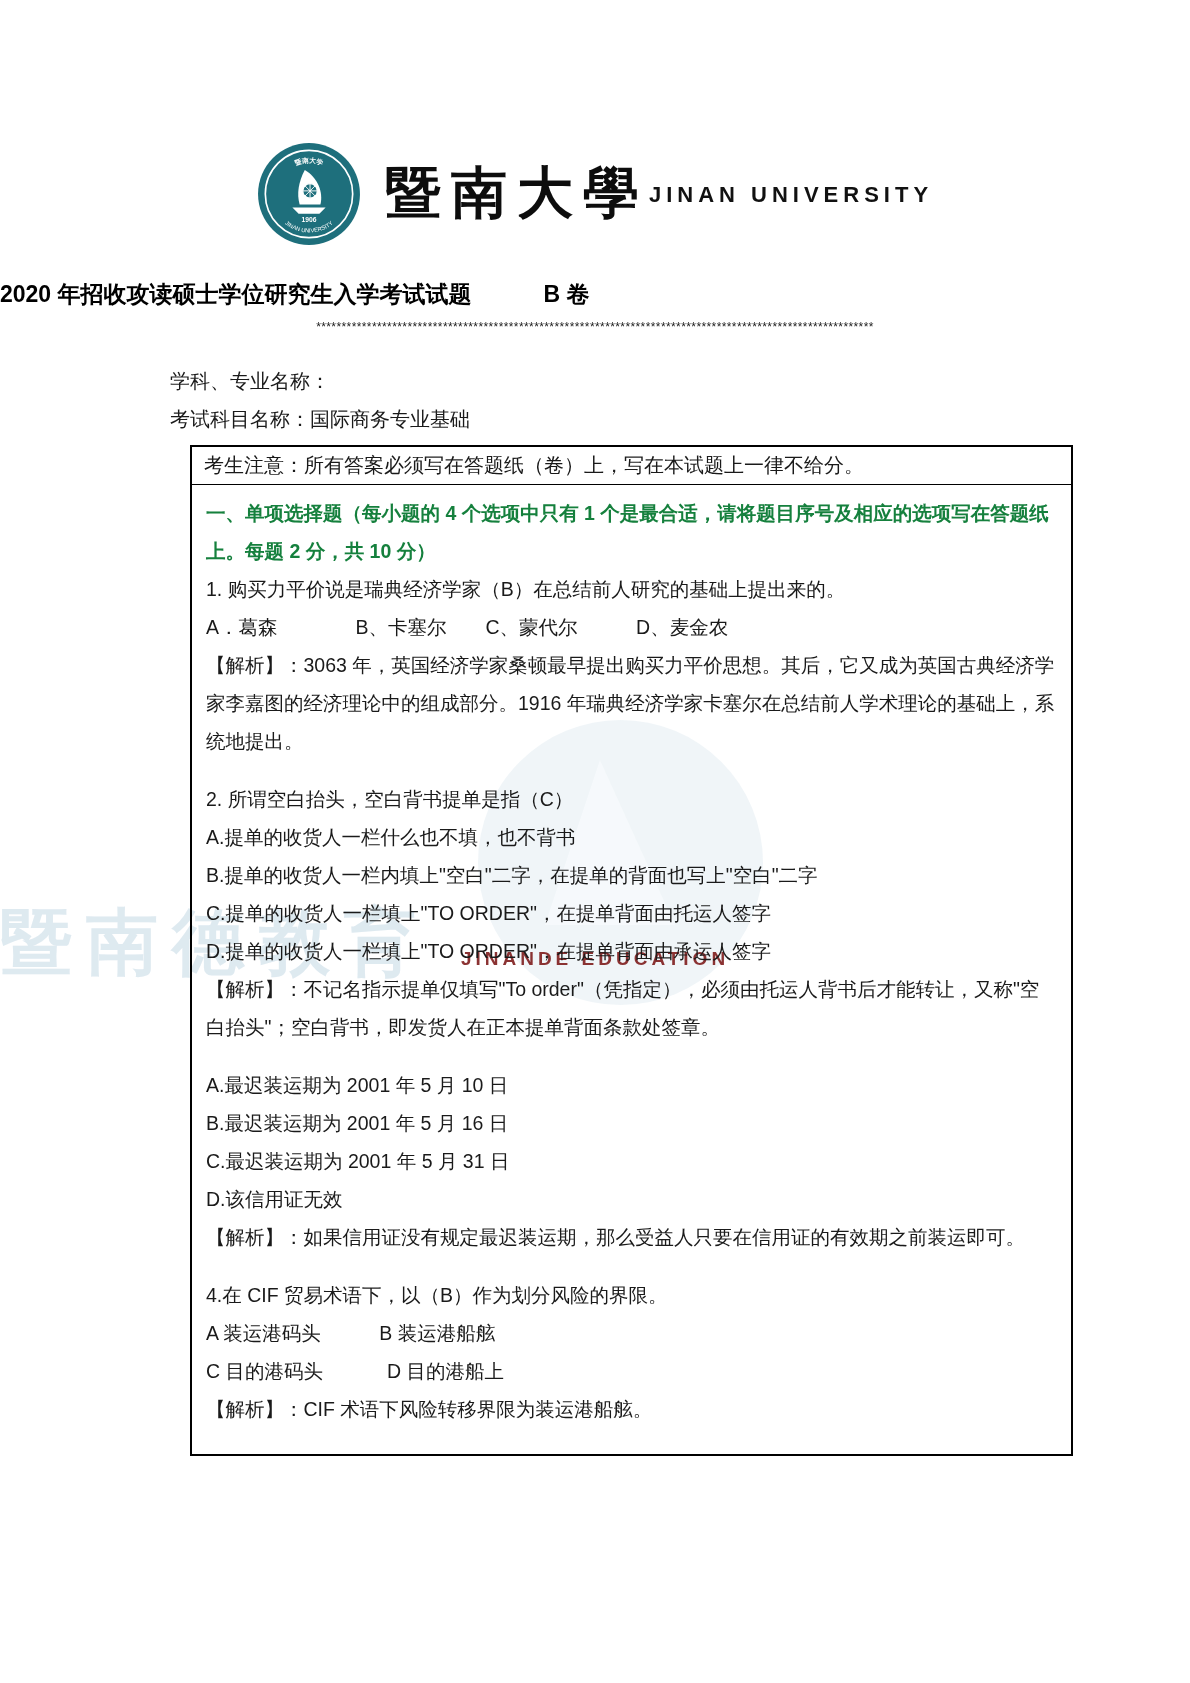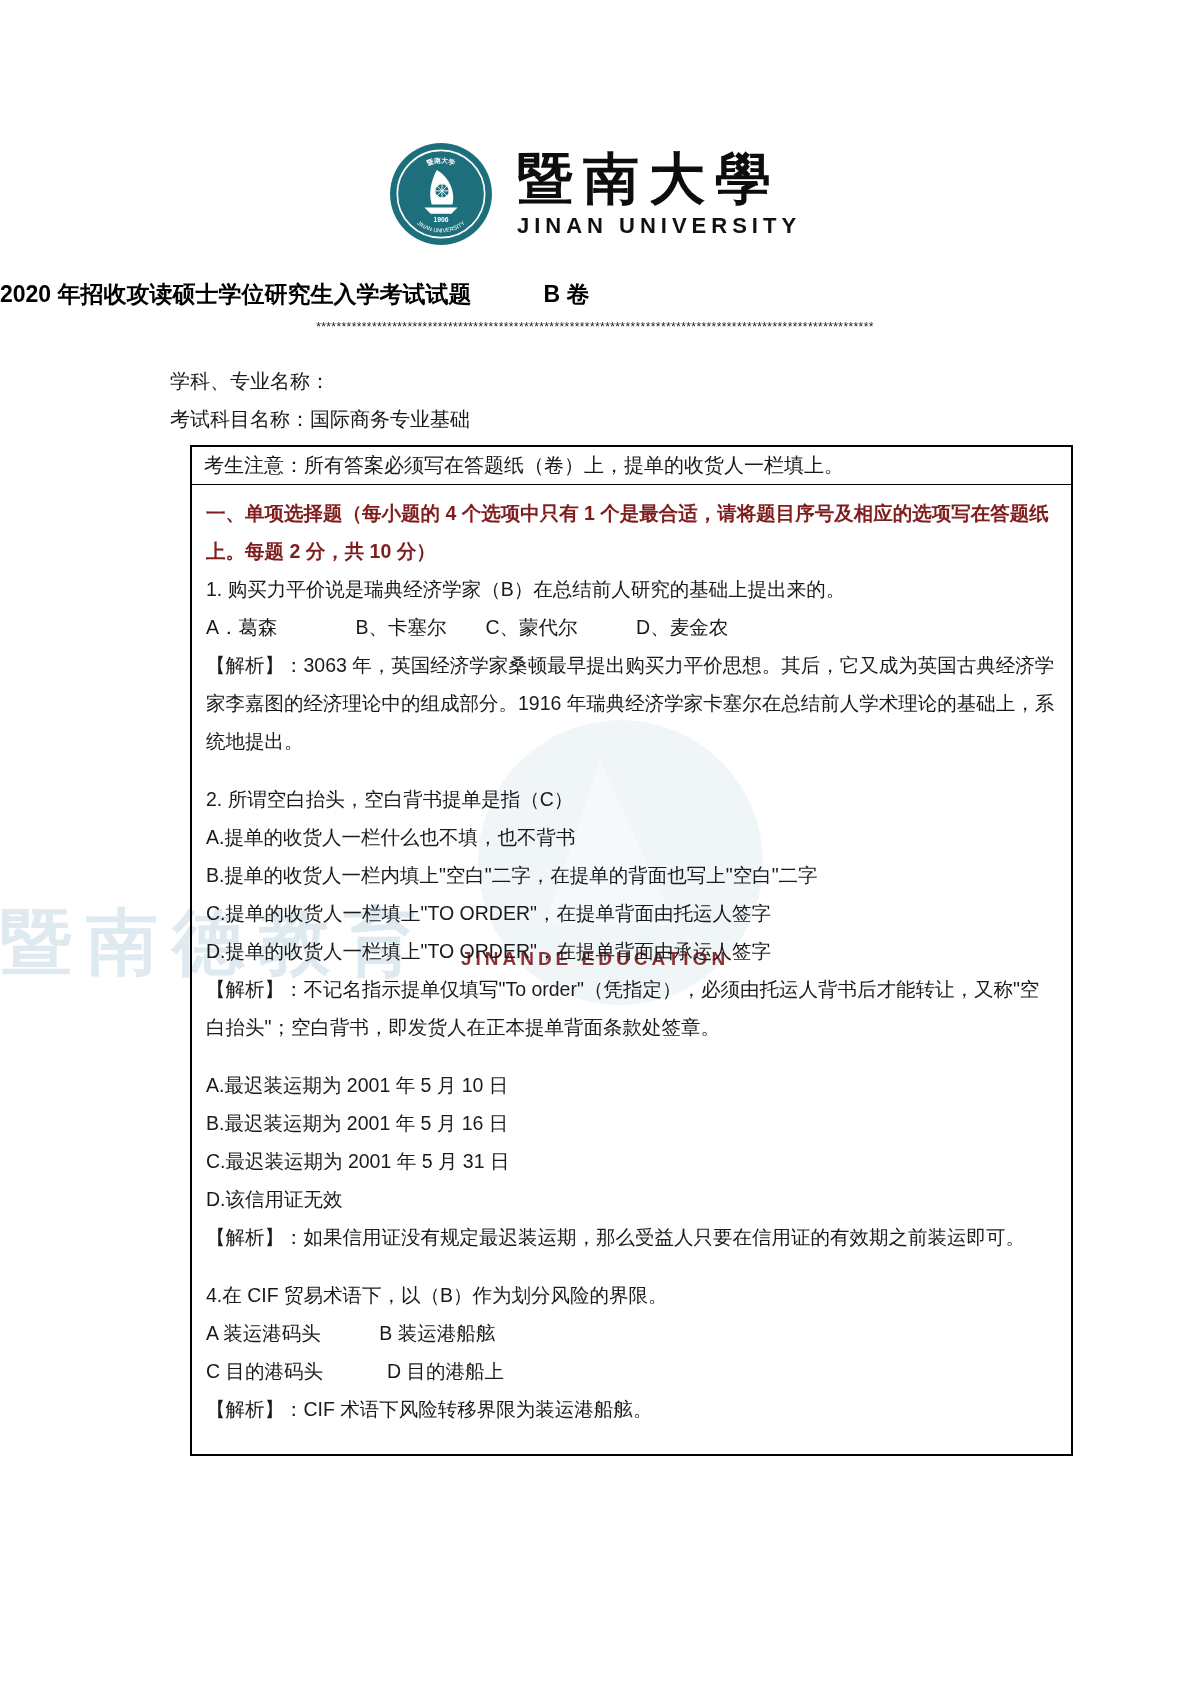--- a/index.html
+++ b/index.html
@@ -38,21 +38,21 @@
     text-align: center; font-size: 19px; font-weight: bold;
     color: #7f1d1d; letter-spacing: 4px; opacity: 0.9;
   }
 
   
   .logo-row {
     position: absolute; top: 142px; left: 0; width: 100%;
     display: flex; justify-content: center; align-items: center; gap: 24px;
   }
   .seal { width: 104px; height: 104px; flex: 0 0 auto; }
-  .logo-names { display: flex; flex-direction: column; }
+  .logo-names { display: flex; flex-direction: row; align-items: center; }
   .logo-cn {
     font-family: "Liberation Serif", "DejaVu Serif", serif;
     font-size: 56px; font-weight: bold; color: #0d0d0d; letter-spacing: 10px;
     line-height: 1.1; white-space: nowrap;
   }
   .logo-en {
     font-size: 22px; font-weight: bold; color: #111; letter-spacing: 5px;
     margin-top: 2px; white-space: nowrap;
   }
 
@@ -78,21 +78,21 @@
     border: 2px solid #000; box-sizing: border-box; background: transparent;
   }
   .notice-row {
     border-bottom: 1px solid #000;
     padding: 6px 12px; font-size: 20px; line-height: 25px; color: #1a1a1a;
   }
   .content {
     padding: 9px 14px 26px 14px;
     font-size: 19.5px; line-height: 38px; color: #1a1a1a;
   }
-  .section-heading { font-weight: bold; color: #7f1d1d; }
+  .section-heading { font-weight: bold; color: #15803d; }
   .questions .question + .question { margin-top: 20px; }
   .qline { white-space: pre-wrap; }
 </style>
 </head>
 <body>
 
 <div class="page">
 
   <div class="watermark">
     <div class="wm-circle"></div>
@@ -131,21 +131,21 @@
   <div class="title-row">
     <span>2020 年招收攻读硕士学位研究生入学考试试题</span><span class="paper-label">B 卷</span>
   </div>
 
   <div class="stars-row">**************************************************************************************************************</div>
 
   <div class="meta-line meta-major">学科、专业名称：</div>
   <div class="meta-line meta-subject">考试科目名称：国际商务专业基础</div>
 
   <div class="exam-box">
-    <div class="notice-row">考生注意：所有答案必须写在答题纸（卷）上，提单的收货人一栏填上。</div>
+    <div class="notice-row">考生注意：所有答案必须写在答题纸（卷）上，写在本试题上一律不给分。</div>
     <div class="content">
       <div class="section-heading">一、单项选择题（每小题的 4 个选项中只有 1 个是最合适，请将题目序号及相应的选项写在答题纸上。每题 2 分，共 10 分）</div>
       <div class="questions">
           <div class="question">
             <div class="qline">1. 购买力平价说是瑞典经济学家（B）在总结前人研究的基础上提出来的。</div>
             <div class="qline">A．葛森　　　　B、卡塞尔　　C、蒙代尔　　　D、麦金农</div>
             <div class="qline analysis">【解析】：3063 年，英国经济学家桑顿最早提出购买力平价思想。其后，它又成为英国古典经济学家李嘉图的经济理论中的组成部分。1916 年瑞典经济学家卡塞尔在总结前人学术理论的基础上，系统地提出。</div>
           </div>
           <div class="question">
             <div class="qline">2. 所谓空白抬头，空白背书提单是指（C）</div>

